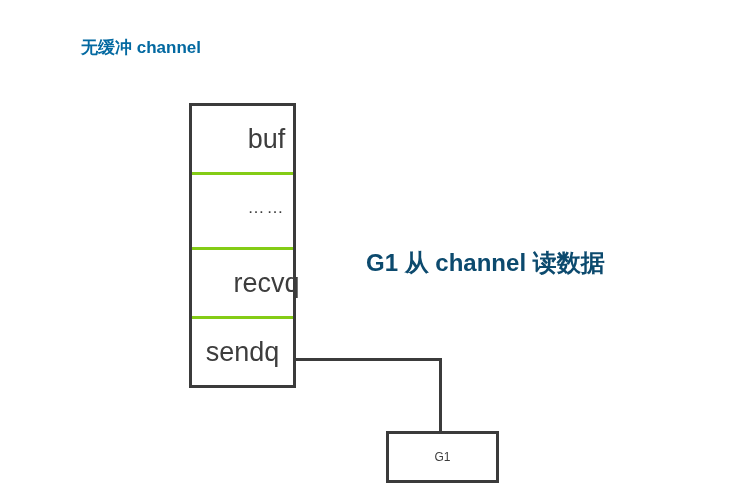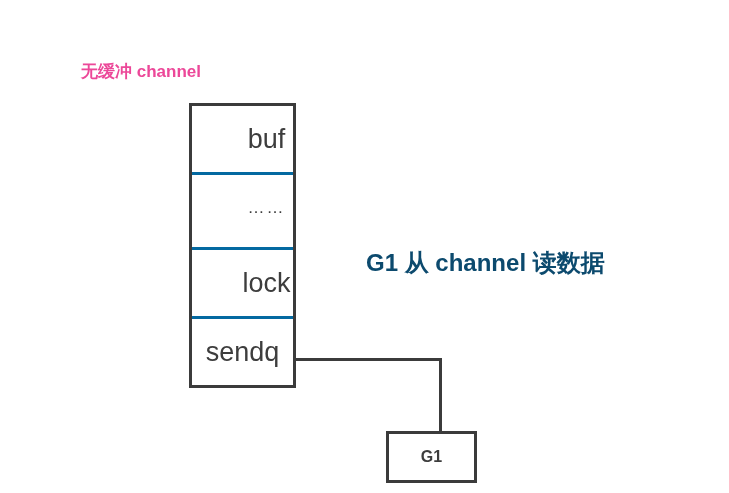--- a/index.html
+++ b/index.html
@@ -14,23 +14,22 @@
     background: #ffffff;
     overflow: hidden;
     font-family: "Liberation Sans", "DejaVu Sans", sans-serif;
   }
   .title {
     position: absolute;
     left: 81px;
     top: 36px;
     font-size: 17px;
     font-weight: bold;
-    color: #ec4899;
+    color: #0369a1;
     white-space: nowrap;
-    margin-top: 24px;
   }
   .stack {
     position: absolute;
     left: 189px;
     top: 103px;
     width: 107px;
     height: 285px;
     box-sizing: border-box;
     border: 3px solid #3b3b3b;
     background: #ffffff;
@@ -40,21 +39,21 @@
   .cell {
     flex: 1 1 0;
     display: flex;
     align-items: center;
     justify-content: center;
     font-size: 27px;
     color: #3d3d3d;
     box-sizing: border-box;
   }
   .cell:not(:last-child) {
-    border-bottom: 3px solid #0369a1;
+    border-bottom: 3px solid #84cc16;
     padding-left: 48px;
   }
   .cell.dots {
     font-size: 17px;
     letter-spacing: 2px;
     padding-bottom: 6px;
   }
   .annotation {
     position: absolute;
     left: 366px;
@@ -77,44 +76,43 @@
   .line.v {
     left: 439px;
     top: 358px;
     width: 3px;
     height: 76px;
   }
   .g1box {
     position: absolute;
     left: 386px;
     top: 431px;
-    width: 91px;
+    width: 113px;
     height: 52px;
     box-sizing: border-box;
     border: 3px solid #3b3b3b;
     background: #ffffff;
     display: flex;
     align-items: center;
     justify-content: center;
-    font-size: 16px;
+    font-size: 12px;
     color: #3d3d3d;
-    font-weight: bold;
   }
 </style>
 </head>
 <body>
 
 <div class="canvas">
 
   <div class="title">无缓冲 channel</div>
 
   <div class="stack">
     <div class="cell">buf</div>
     <div class="cell dots">……</div>
-    <div class="cell">lock</div>
+    <div class="cell">recvq</div>
     <div class="cell">sendq</div>
   </div>
 
   <div class="annotation">G1 从 channel 读数据</div>
 
   <div class="line h"></div>
   <div class="line v"></div>
 
   <div class="g1box">
     <span>G1</span>

